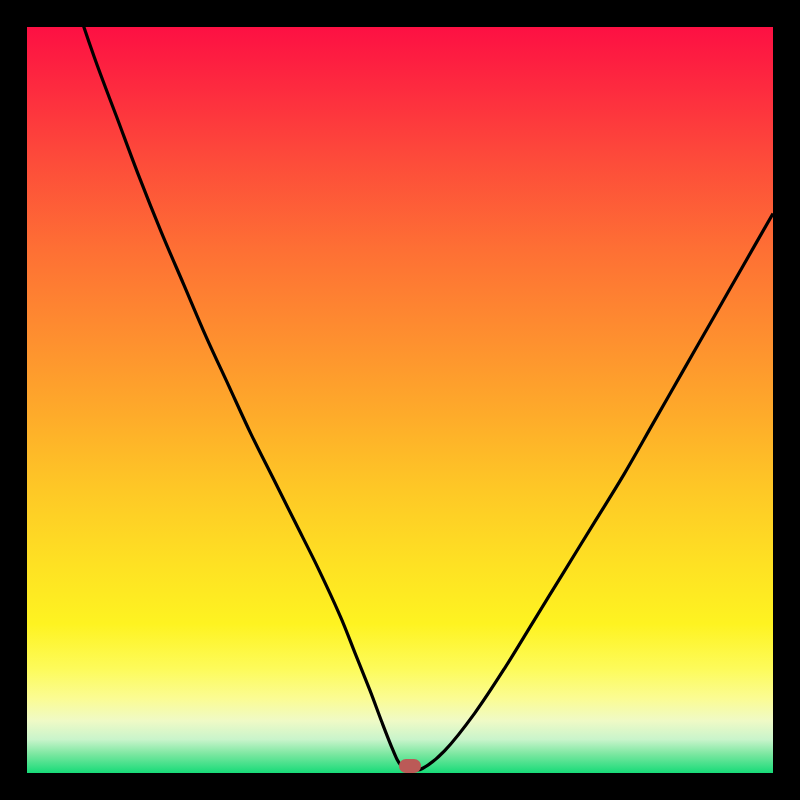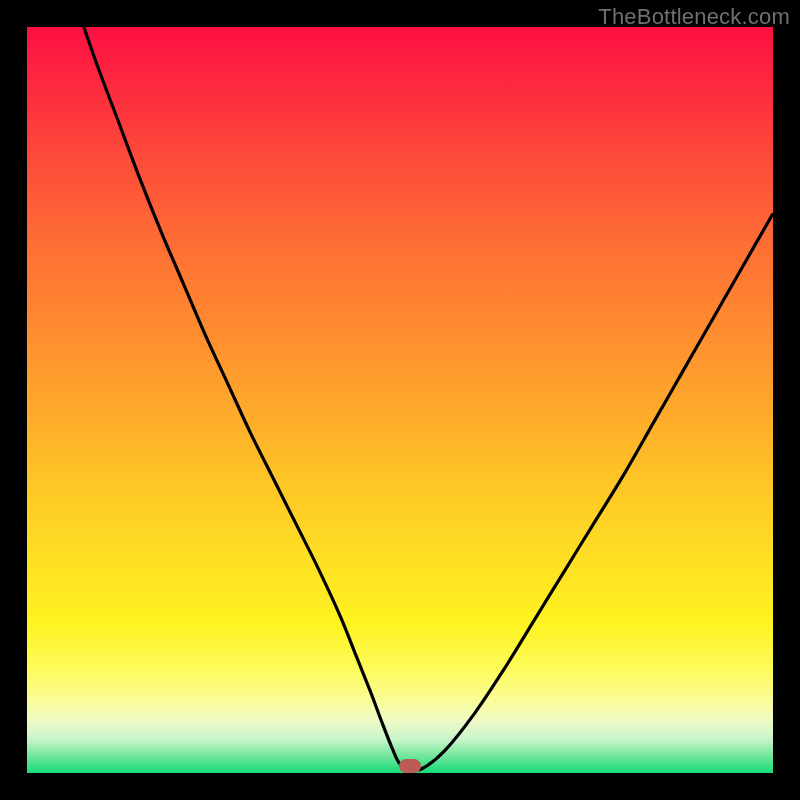--- a/index.html
+++ b/index.html
@@ -69,21 +69,20 @@
     width: 22px;
     height: 14px;
     border-radius: 7px;
     transform: translate(-50%, -50%);
   }
 </style>
 </head>
 <body>
 
 <div class="frame">
-  <div class="watermark">TheBottleneck.com</div>
 
   <div class="plot-area">
     <div class="gradient"></div>
 
     <svg class="curve" viewBox="0 0 746 746" preserveAspectRatio="none">
       <path id="curve-path" fill="none" stroke-width="3.2" d="M 0.00 -193.96 C 3.73 -180.28, 14.92 -138.01, 22.38 -111.90 C 29.84 -85.79, 37.30 -60.92, 44.76 -37.30 C 52.22 -13.68, 59.68 8.70, 67.14 29.84 C 74.60 50.98, 82.06 69.63, 89.52 89.52 C 96.98 109.41, 104.44 129.93, 111.90 149.20 C 119.36 168.47, 126.82 187.12, 134.28 205.15 C 141.74 223.18, 149.20 239.96, 156.66 257.37 C 164.12 274.78, 171.58 292.81, 179.04 309.59 C 186.50 326.38, 193.96 341.92, 201.42 358.08 C 208.88 374.24, 216.34 391.03, 223.80 406.57 C 231.26 422.11, 238.72 436.41, 246.18 451.33 C 253.64 466.25, 261.10 481.17, 268.56 496.09 C 276.02 511.01, 283.48 525.31, 290.94 540.85 C 298.40 556.39, 307.10 575.04, 313.32 589.34 C 319.54 603.64, 323.27 614.21, 328.24 626.64 C 333.21 639.07, 338.81 652.75, 343.16 663.94 C 347.51 675.13, 350.62 684.08, 354.35 693.78 C 358.08 703.48, 362.43 714.92, 365.54 722.13 C 368.65 729.34, 369.89 733.82, 373.00 737.05 C 376.11 740.28, 380.46 740.78, 384.19 741.52 C 387.92 742.27, 389.78 744.51, 395.38 741.52 C 400.98 738.54, 409.06 732.82, 417.76 723.62 C 426.46 714.42, 437.65 700.00, 447.60 686.32 C 457.55 672.64, 467.49 657.10, 477.44 641.56 C 487.39 626.02, 497.33 609.23, 507.28 593.07 C 517.23 576.91, 527.17 560.74, 537.12 544.58 C 547.07 528.42, 557.01 512.25, 566.96 496.09 C 576.91 479.93, 586.85 464.38, 596.80 447.60 C 606.75 430.81, 616.69 412.79, 626.64 395.38 C 636.59 377.97, 646.53 360.57, 656.48 343.16 C 666.43 325.75, 676.37 308.35, 686.32 290.94 C 696.27 273.53, 706.21 256.13, 716.16 238.72 C 726.11 221.31, 741.03 195.20, 746.00 186.50" style="stroke: rgb(0, 0, 0);"></path>
     </svg>
 
     <div class="marker" id="marker" style="background-color: rgb(187, 90, 87); left: 383.444px; top: 739.286px;"></div>
   </div>

